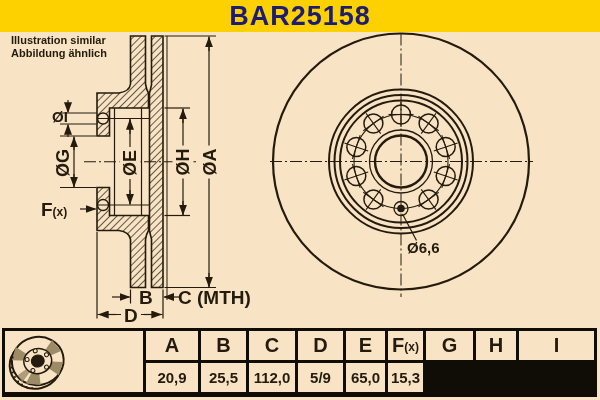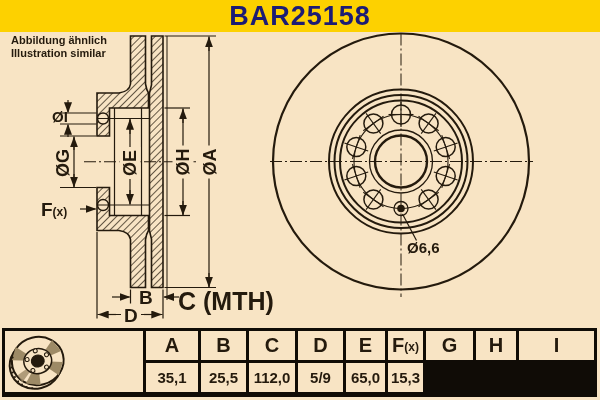--- a/index.html
+++ b/index.html
@@ -47,22 +47,22 @@
   .fsub{font-size:12px;font-weight:bold;margin-top:2px;}
 </style>
 </head>
 <body>
 
 <div class="banner">
   <div class="title">BAR25158</div>
 </div>
 
 <div class="note">
+  <div>Illustration similar</div>
   <div>Abbildung ähnlich</div>
-  <div>Illustration similar</div>
 </div>
 
 <svg class="drawing-svg" width="600" height="400" viewBox="0 0 600 400">
   <defs>
     <pattern id="hatch" patternUnits="userSpaceOnUse" width="5" height="5" patternTransform="rotate(45)">
       <rect width="5" height="5" fill="#f8e4c4"></rect>
       <line x1="0" y1="0" x2="0" y2="5" stroke="#241a0d" stroke-width="1.4"></line>
     </pattern>
     <marker id="arr" markerWidth="11" markerHeight="8" refX="10" refY="4" orient="auto" markerUnits="userSpaceOnUse">
       <path d="M0,0 L11,4 L0,8 Z" fill="#241a0d"></path>
@@ -182,21 +182,21 @@
   </g>
 </svg>
 
 <div class="lbl" style="left:52px;top:108px;font-size:15px;">ØI</div>
 <div class="lbl rot" style="left:63px;top:163px;font-size:18px;">ØG</div>
 <div class="lbl rot bg" style="left:130px;top:163px;font-size:18px;">ØE</div>
 <div class="lbl rot bg" style="left:183px;top:161.5px;font-size:18px;">ØH</div>
 <div class="lbl rot bg" style="left:210px;top:161.5px;font-size:18px;">ØA</div>
 <div class="lbl" style="left:41px;top:199px;font-size:19px;"><span>F</span><span class="sub">(x)</span></div>
 <div class="lbl" style="left:139px;top:287px;font-size:19px;">B</div>
-<div class="lbl" style="left:178px;top:287px;font-size:25px;">C (MTH)</div>
+<div class="lbl" style="left:178px;top:287px;font-size:19px;">C (MTH)</div>
 <div class="lbl bg" style="left:121px;top:305px;font-size:19px;">D</div>
 <div class="lbl" style="left:407px;top:239px;font-size:15px;">Ø6,6</div>
 
 <div class="bottom">
   <div class="cell iconcell">
     <svg width="70" height="60" viewBox="0 0 70 60">
       <g transform="rotate(-14 33 30)" stroke="#241a0d" fill="#f8e4c4">
         <ellipse cx="30" cy="32" rx="26" ry="24" stroke-width="2"></ellipse>
         <ellipse cx="33" cy="29" rx="26" ry="24" stroke-width="2"></ellipse>
         <g stroke="none" fill="#9d8a66">
@@ -236,19 +236,19 @@
   <div class="cell hcell">D</div>
   <div class="cell hcell">E</div>
   <div class="cell hcell">
       <span>F</span>
       <span class="fsub">(x)</span>
     </div>
   <div class="cell hcell">G</div>
   <div class="cell hcell">H</div>
   <div class="cell hcell">I</div>
 
-  <div class="cell vcell">35,1</div>
+  <div class="cell vcell">20,9</div>
   <div class="cell vcell">25,5</div>
   <div class="cell vcell">112,0</div>
   <div class="cell vcell">5/9</div>
   <div class="cell vcell">65,0</div>
   <div class="cell vcell">15,3</div>
 </div>
 
 </body></html>

